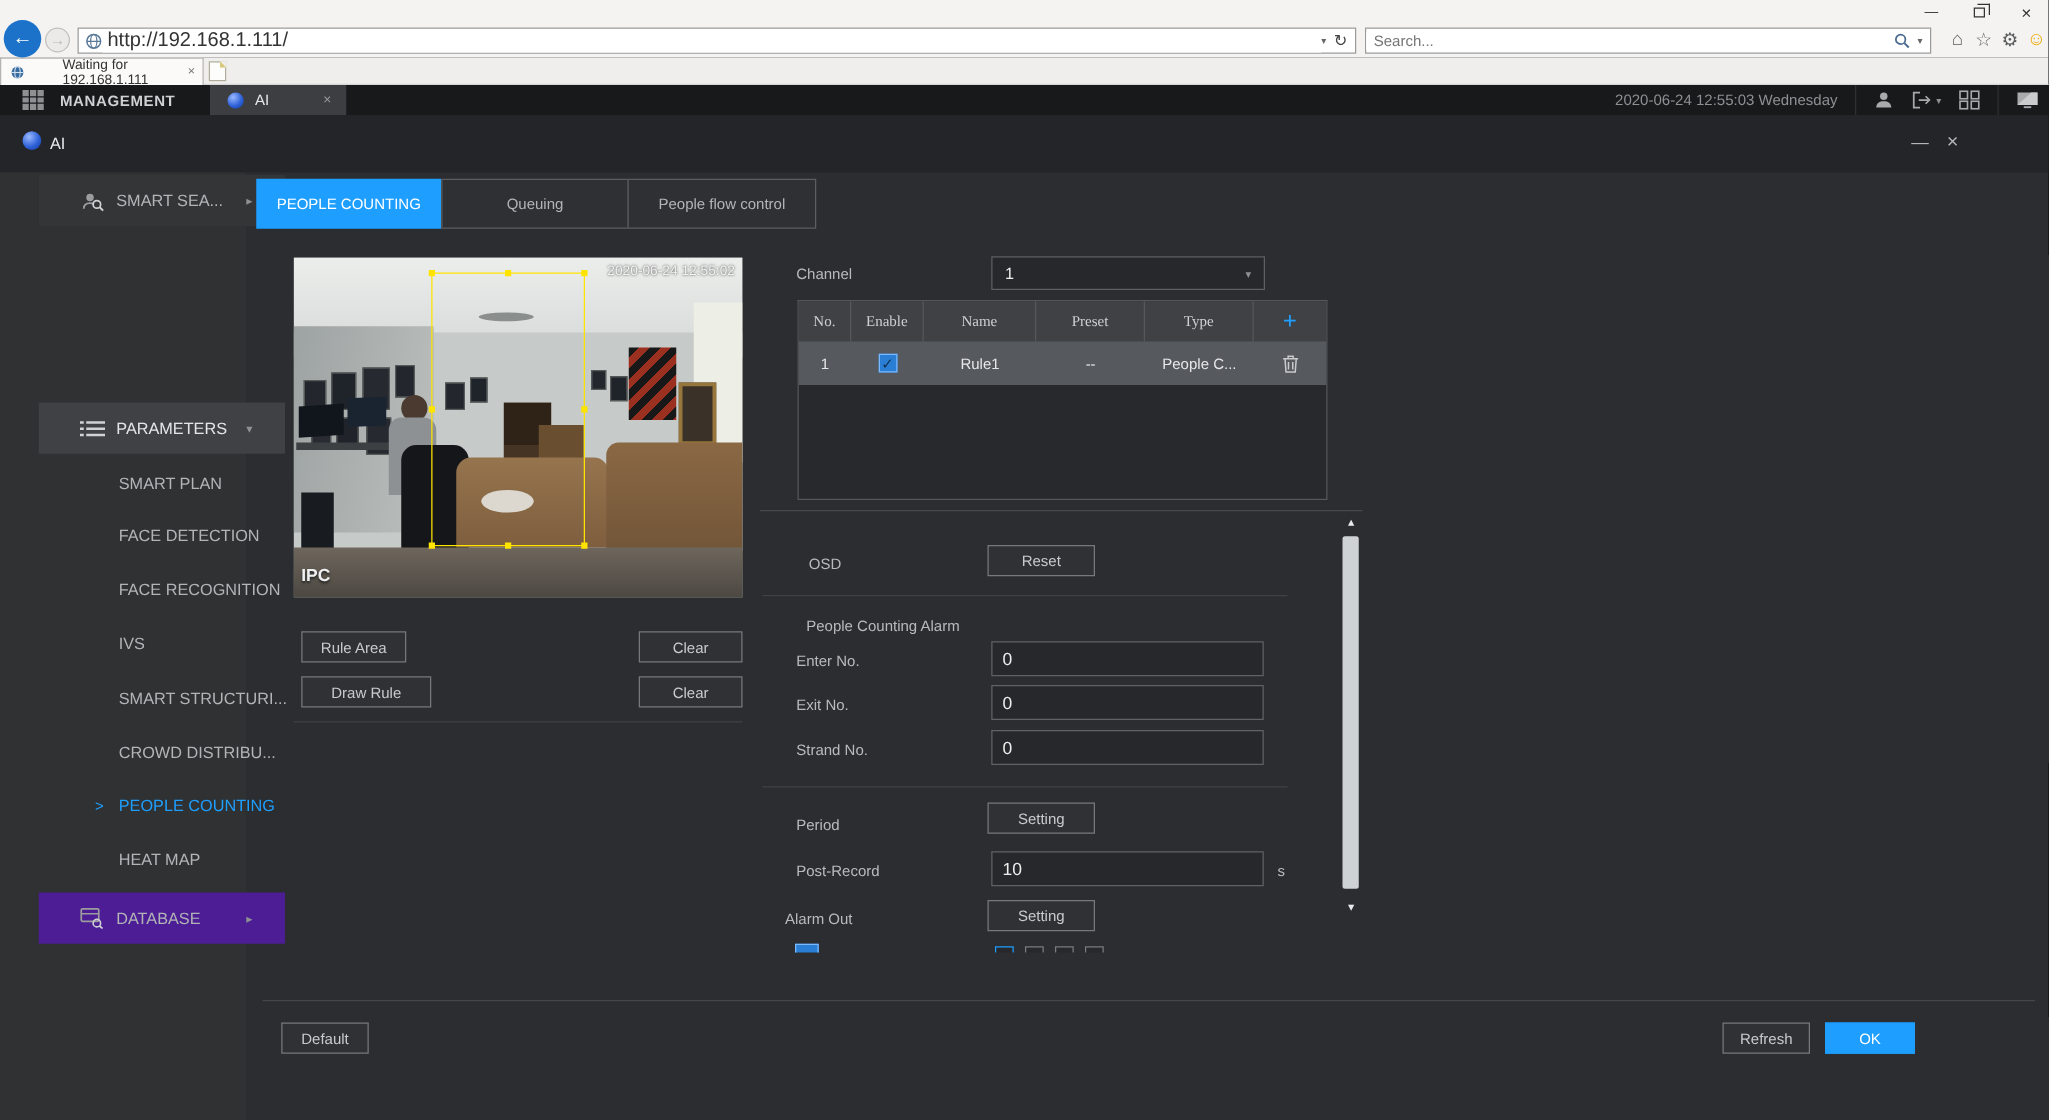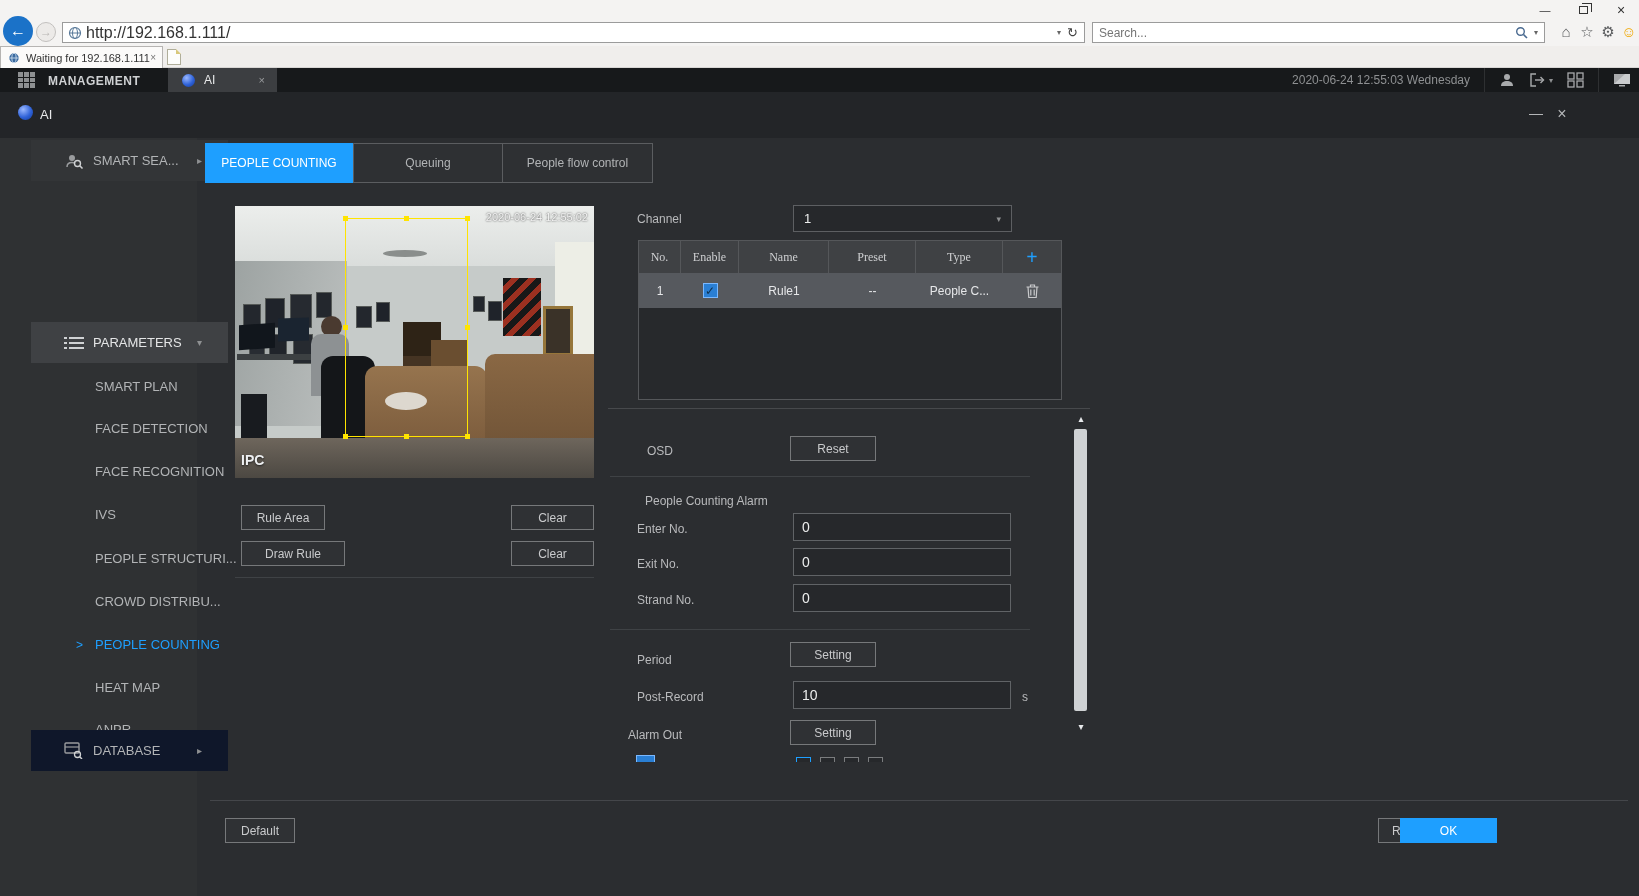--- a/index.html
+++ b/index.html
@@ -18,21 +18,21 @@
   .back-btn { left:3px; top:-4px; width:30px; height:30px; background:#1b72c8; color:#fff; font-size:16px; z-index:2; }
   .fwd-btn { left:36px; top:2px; width:20px; height:20px; background:#eceae8; border:1px solid #c2c0be; color:#b8b6b4; font-size:12px; }
   .url-field { position:absolute; left:62px; top:2px; width:1023px; height:21px; background:#fff; border:1px solid #9b9b9b; display:flex; align-items:center; }
   .url-input { border:none; outline:none; flex:1; font-size:16px; color:#333; font-family:inherit; padding-left:4px; }
   .url-tail { display:flex; align-items:center; gap:6px; padding-right:6px; color:#555; }
   .search-field { position:absolute; left:1092px; top:2px; width:453px; height:21px; background:#fff; border:1px solid #9b9b9b; display:flex; align-items:center; }
   .search-input { border:none; outline:none; flex:1; font-size:12px; color:#444; font-family:inherit; padding-left:6px; }
   .chrome-ico { position:absolute; top:3px; font-size:15px; color:#5a5c5e; width:20px; text-align:center; cursor:pointer; }
   .b-tabrow { position:absolute; left:0; top:46px; width:1639px; height:22px; background:#f0eeec; border-bottom:1px solid #d8d6d4; }
   .b-tab { position:absolute; left:0; top:0; width:163px; height:22px; background:#fbfaf9; border:1px solid #b6b4b2; border-bottom:none;
-           display:flex; align-items:center; font-size:11px; color:#333; cursor:pointer; }
+           display:flex; align-items:center; font-size:11px; color:#333; cursor:pointer;gap:24px; }
   .newtab { position:absolute; left:167px; top:3px; width:14px; height:16px; background:#fdfdfb; border:1px solid #b0ae9a; cursor:pointer; }
   .newtab:before { content:""; position:absolute; right:-1px; top:-1px; border-left:5px solid #d8c87a; border-top:5px solid #f0eeec; }
 
   
   .mgmt { position:absolute; left:0; top:68px; width:1639px; height:24px; background:#17191b; }
   .grid-icon { position:absolute; left:18px; top:4px; width:17px; height:16px; display:grid; grid-template-columns:repeat(3,1fr); gap:1px; }
   .grid-icon span { background:#8e9092; }
   .mgmt-title { position:absolute; left:48px; top:6px; color:#cfd1d3; font-size:12px; font-weight:bold; letter-spacing:.5px; }
   .mgmt-tab { position:absolute; left:168px; top:0; width:109px; height:24px; background:#3c3e41; display:flex; align-items:center; cursor:pointer; }
   .sphere { border-radius:50%; background:radial-gradient(circle at 35% 30%, #9ab8ff, #2f62d8 55%, #123a99); }
@@ -267,36 +267,36 @@
     <div class="side-item side-sub" style="top:270px;">
         <span class="s-txt">FACE DETECTION</span>
       </div>
     <div class="side-item side-sub" style="top:313px;">
         <span class="s-txt">FACE RECOGNITION</span>
       </div>
     <div class="side-item side-sub" style="top:356px;">
         <span class="s-txt">IVS</span>
       </div>
     <div class="side-item side-sub" style="top:400px;">
-        <span class="s-txt">PEOPLE STRUCTURI...</span>
+        <span class="s-txt">SMART STRUCTURI...</span>
       </div>
     <div class="side-item side-sub" style="top:443px;">
         <span class="s-txt">CROWD DISTRIBU...</span>
       </div>
     <div class="side-item side-sub side-active" style="top:486px;">
       <span class="s-chev">&gt;</span>
       <span class="s-txt">PEOPLE COUNTING</span>
     </div>
     <div class="side-item side-sub" style="top:529px;">
         <span class="s-txt">HEAT MAP</span>
       </div>
     <div class="side-item side-sub" style="top:571px;">
         <span class="s-txt">ANPR</span>
       </div>
-    <div class="side-item" style="top:592px;background:#0f172a;">
+    <div class="side-item" style="top:576px;background:#4c1d95;">
       <span class="s-ico">
         <svg width="20" height="17" viewBox="0 0 20 17">
             <rect x="1" y="1" width="14" height="10" rx="1" fill="none" stroke="#9a9c9e" stroke-width="1.4"></rect>
             <line x1="1" y1="5" x2="15" y2="5" stroke="#9a9c9e" stroke-width="1.2"></line>
             <circle cx="13.5" cy="12.5" r="3" fill="none" stroke="#cfd1d3" stroke-width="1.3"></circle>
             <line x1="15.7" y1="14.7" x2="18" y2="17" stroke="#cfd1d3" stroke-width="1.5"></line>
           </svg>
       </span>
       <span class="s-txt">DATABASE</span>
       <span class="s-arrow">▸</span>
@@ -446,15 +446,15 @@
     <div class="sb-track">
       <div class="sb-arrow" style="top:0;">▴</div>
       <div class="sb-thumb"></div>
       <div class="sb-arrow" style="top:308px;">▾</div>
     </div>
   </div>
 
   <div class="footer-div"></div>
   <div class="btn" style="left:225px;top:818px;width:70px;">Default</div>
   <div class="btn" style="left:1378px;top:818px;width:70px;">Refresh</div>
-  <div class="btn ok-btn" style="left:1400px;top:818px;width:97px;">OK</div>
+  <div class="btn ok-btn" style="left:1460px;top:818px;width:72px;">OK</div>
 
 </div>
 
 </body></html>

